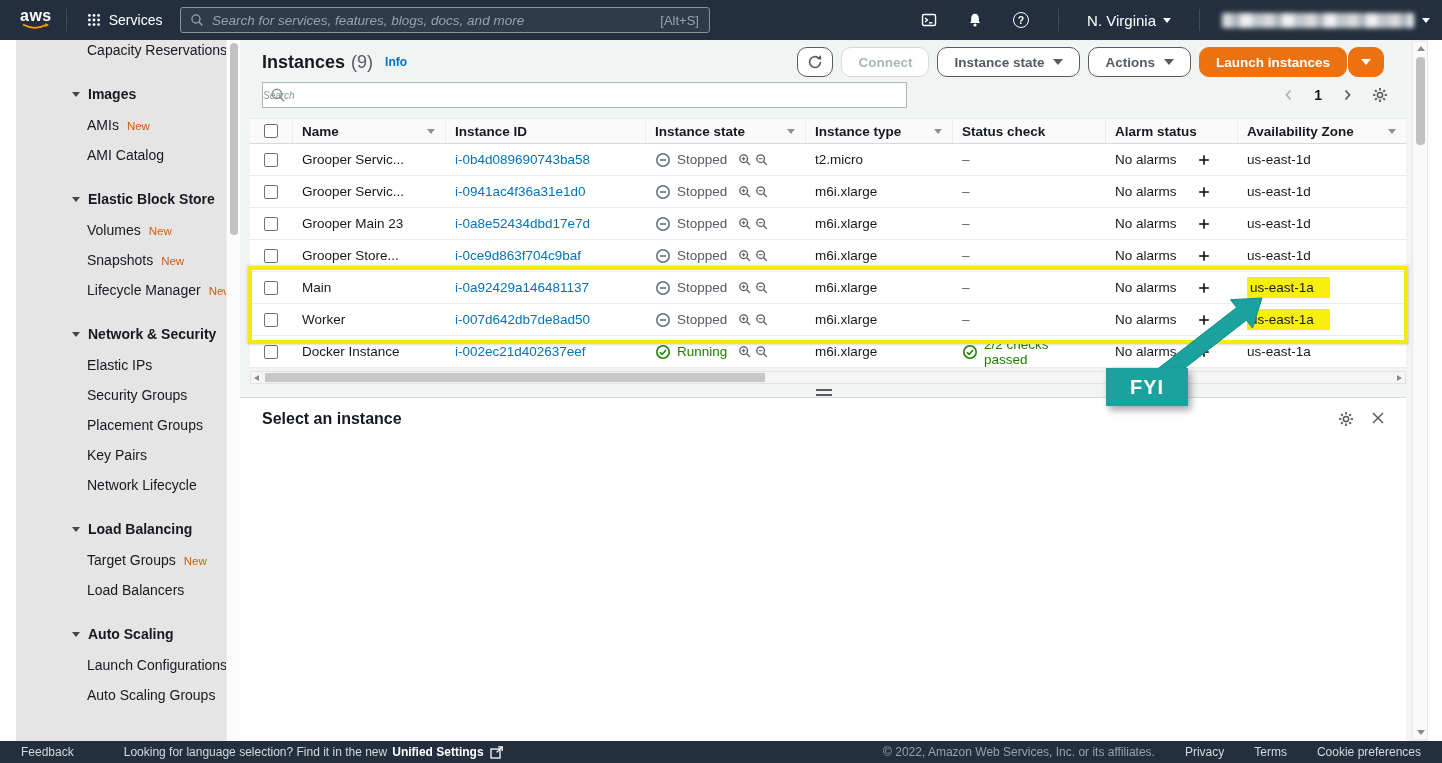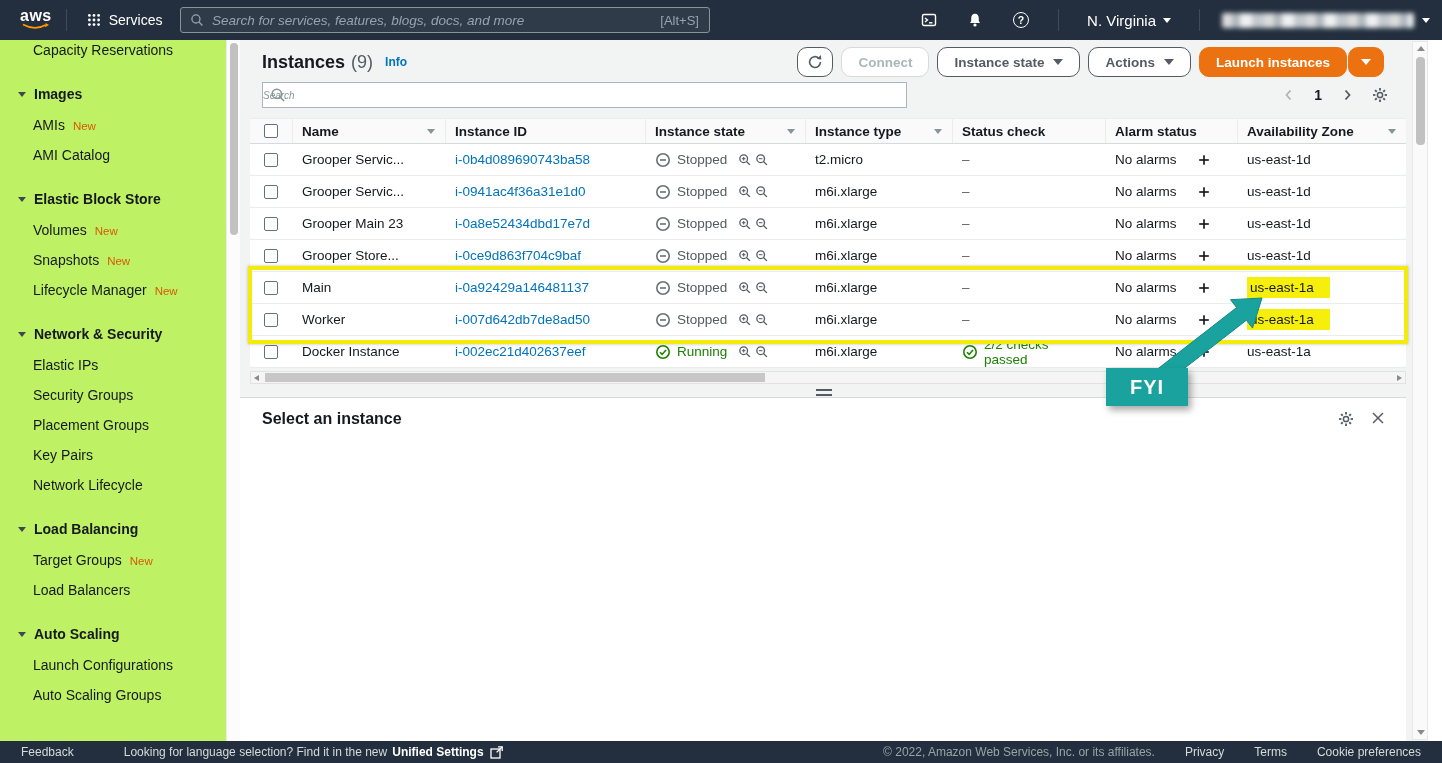--- a/index.html
+++ b/index.html
@@ -18,21 +18,21 @@
   .tb-shortcut { color:#95a3b2; font-size:13px; margin-right:10px; font-style:normal; }
   .tb-right { margin-left:auto; display:flex; align-items:center; height:40px; }
   .tb-iconbtn { padding:0 15px; height:40px; display:flex; align-items:center; cursor:pointer; }
   .tb-region { display:flex; align-items:center; gap:7px; color:#fff; font-size:15px; padding:0 14px; cursor:pointer; }
   .tb-account { display:flex; align-items:center; gap:8px; padding:0 12px 0 8px; cursor:pointer; }
   .redact { width:192px; height:15px; border-radius:2px; background:repeating-linear-gradient(90deg,#dcdcdc 0 10px,#aeb6bd 10px 18px,#eff0f1 18px 30px,#c3c9ce 30px 42px); filter:blur(2.5px); }
   .caret-w { width:0; height:0; border-left:4.5px solid transparent; border-right:4.5px solid transparent; border-top:5px solid #fff; }
   .help-circle { width:16px; height:16px; border:1.5px solid #fff; border-radius:50%; color:#fff; font-size:10.5px; font-weight:700; display:flex; align-items:center; justify-content:center; }
 
   
-  .sidebar { position:absolute; left:0; top:40px; width:226px; height:701px; background:#bef264; overflow:hidden; font-size:14px; color:#16191f; }
+  .sidebar { position:absolute; left:16px; top:40px; width:226px; height:701px; background:#e5e5e5; overflow:hidden; font-size:14px; color:#16191f;padding-left:38px; }
   .side-item { padding:7px 6px 7px 33px; cursor:pointer; white-space:nowrap; }
   .side-header { font-weight:700; padding:8px 6px 8px 18px; margin-top:13px; display:flex; align-items:center; gap:8px; cursor:pointer; white-space:nowrap; }
   .tri-down { width:0; height:0; border-left:4px solid transparent; border-right:4px solid transparent; border-top:5px solid #414750; flex:none; }
   .new-badge { color:#d45b07; font-size:11.5px; margin-left:8px; }
   .side-scroll { position:absolute; left:226px; top:40px; width:14px; height:701px; background:#fcfcfc; border-left:1px solid #ebebeb; }
   .side-scroll .sthumb { position:absolute; left:3px; top:3px; width:8px; height:192px; background:#c1c1c1; border-radius:4px; cursor:pointer; }
 
   
   .main { position:absolute; left:240px; top:40px; width:1202px; height:701px; background:#f2f3f3; }
   .toolbar { position:absolute; left:22px; right:58px; top:5px; height:34px; display:flex; align-items:center; }

